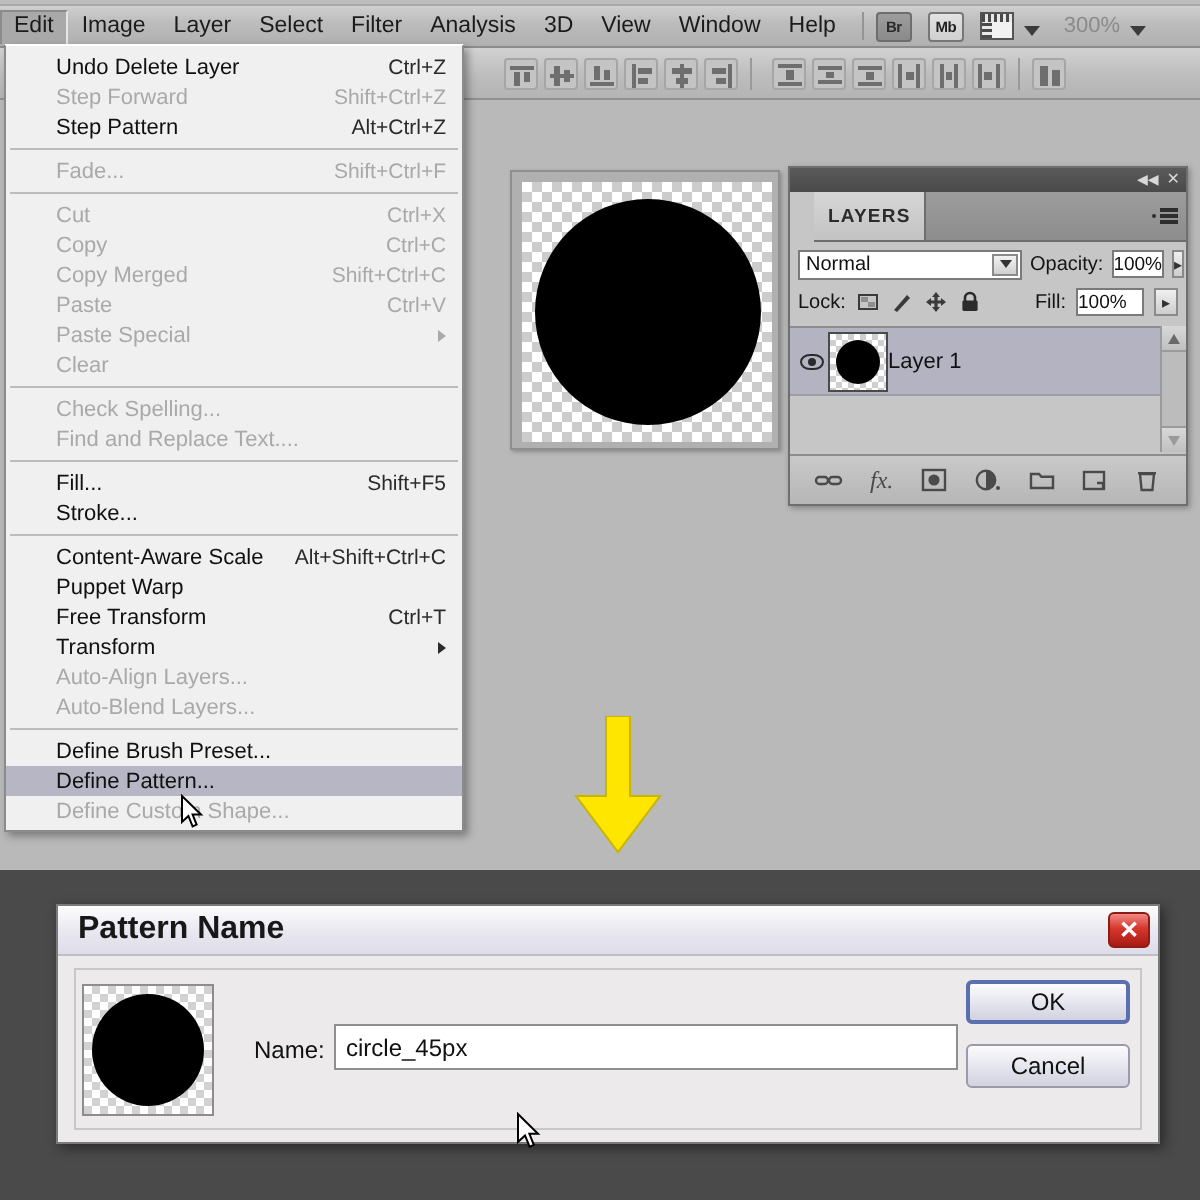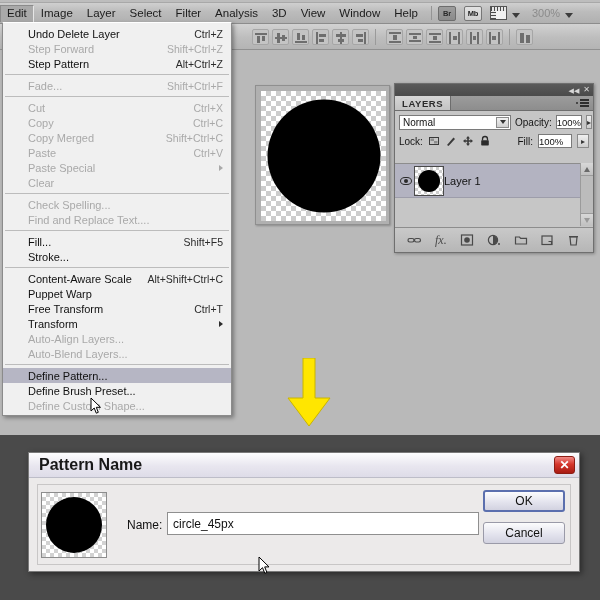--- a/index.html
+++ b/index.html
@@ -151,22 +151,22 @@
     box-shadow: 1px 1px 3px rgba(0,0,0,.3);
     z-index: 20;
   }
   .lp-titlebar {
     height:12px; background:linear-gradient(#5a5a5a,#4a4a4a);
     display:flex; align-items:center; justify-content:flex-end; padding-right:3px; gap:4px;
   }
   .lp-collapse { color:#d8d8d8; font-size:7px; line-height:7px; }
   .lp-close { color:#d8d8d8; font-size:8px; line-height:8px; }
   .lp-tabrow {
-    height:15px; background:linear-gradient(#9c9c9c,#8d8d8d);
-    display:flex; align-items:stretch; border-bottom:1px solid #6d6d6d;
+    height:25px; background:linear-gradient(#9c9c9c,#8d8d8d);
+    display:flex; align-items:stretch; border-bottom:1px solid #6d6d6d;margin-left:12px;
   }
   .lp-tab {
     background:linear-gradient(#d6d6d6,#c3c3c3);
     padding:0 7px; display:flex; align-items:center;
     font-size:9.5px; font-weight:bold; letter-spacing:.6px; color:#2c2c2c;
     border-right:1px solid #6d6d6d;
   }
   .lp-menu-btn {
     margin-left:auto; display:flex; align-items:center; padding-right:4px; gap:2px;
   }
@@ -629,26 +629,26 @@
         </div>
         <div class="mrow disabled">
           <span>Auto-Align Layers...</span>
           <span class="sc"></span>
         </div>
         <div class="mrow disabled">
           <span>Auto-Blend Layers...</span>
           <span class="sc"></span>
         </div>
         <div class="mdiv"></div>
+        <div class="mrow">
+          <span>Define Brush Preset...</span>
+          <span class="sc"></span>
+        </div>
         <div class="mrow sel">
           <span>Define Pattern...</span>
-          <span class="sc"></span>
-        </div>
-        <div class="mrow">
-          <span>Define Brush Preset...</span>
           <span class="sc"></span>
         </div>
         <div class="mrow disabled">
           <span>Define Custom Shape...</span>
           <span class="sc"></span>
         </div>
       </div>
 
     <div class="cursor-arrow" style="left:90px; top:397px; z-index:50;">
       <svg width="12" height="18" viewBox="0 0 12 18">

